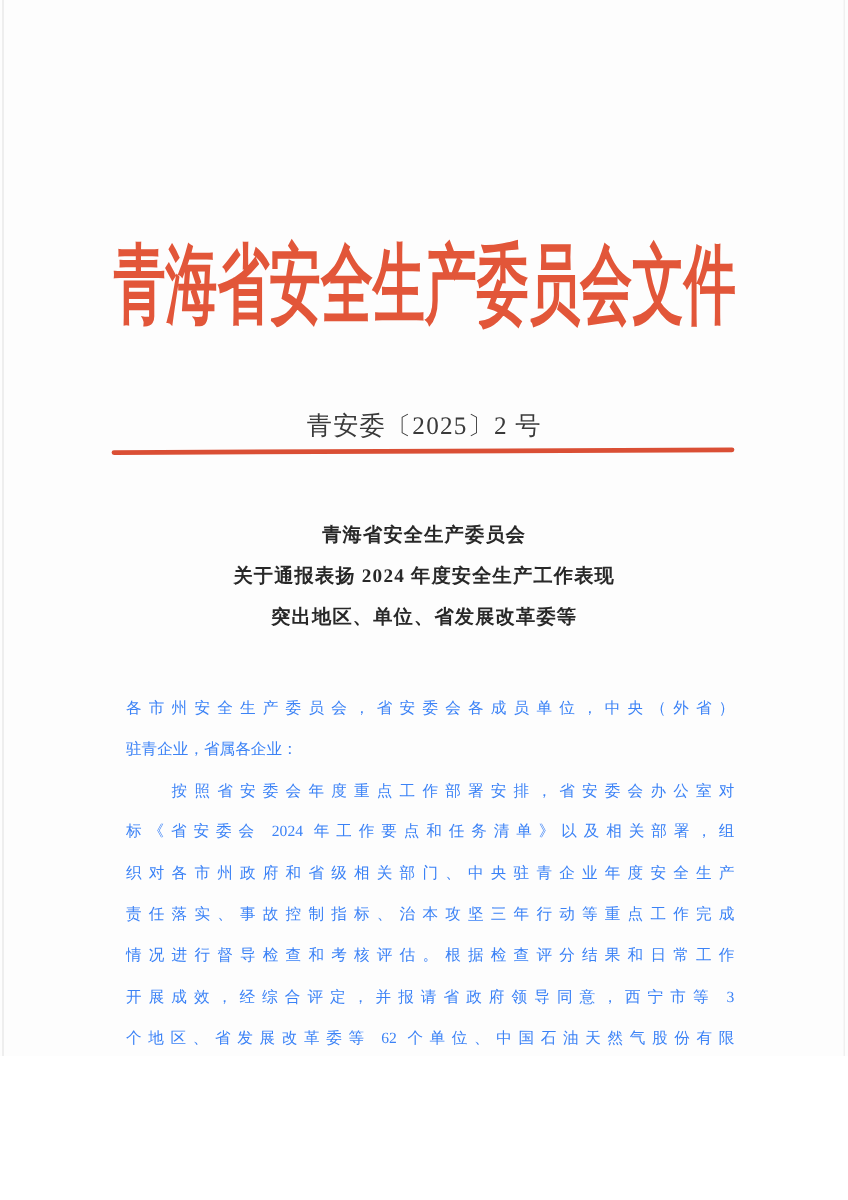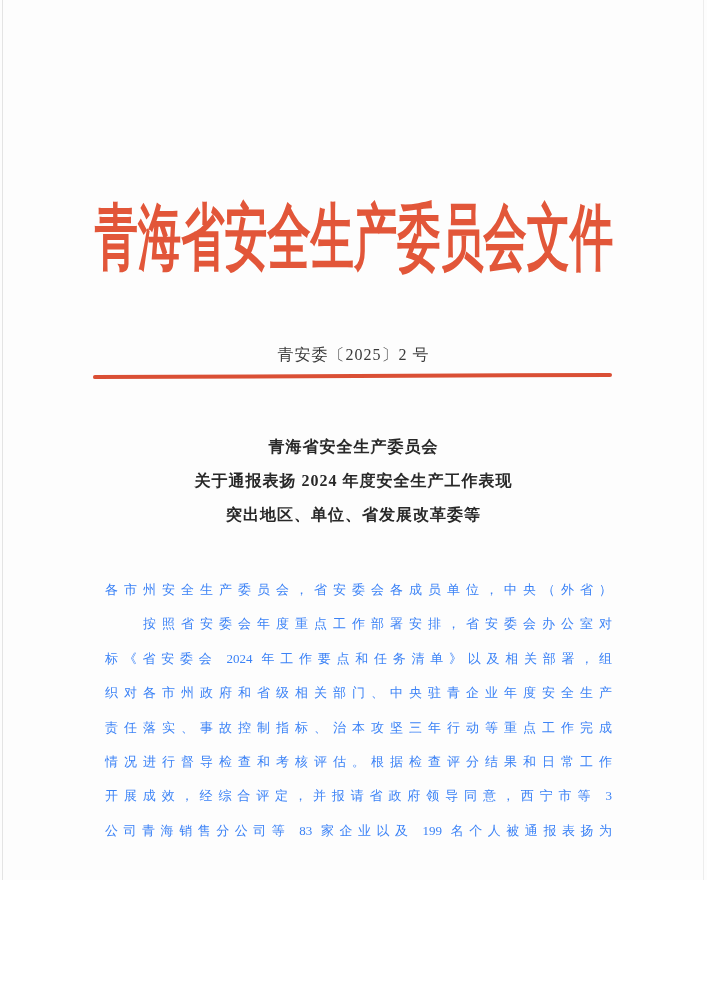--- a/index.html
+++ b/index.html
@@ -39,21 +39,21 @@
     color: #e25639;
     transform: translateX(-50%) scaleX(0.6);
     transform-origin: center top;
   }
   .doc-number {
     position: absolute;
     top: 343px;
     left: 0;
     width: 100%;
     text-align: center;
-    font-size: 16px;
+    font-size: 21px;
     line-height: 24px;
     color: #3a3a3a;
     letter-spacing: 1px;
   }
   .red-rule {
     position: absolute;
     top: 374px;
     left: 93px;
     width: 519px;
     height: 4px;
@@ -122,24 +122,26 @@
   <div class="red-rule"></div>
 
   <div class="doc-title">
     <div class="title-line">青海省安全生产委员会</div>
     <div class="title-line">关于通报表扬 2024 年度安全生产工作表现</div>
     <div class="title-line">突出地区、单位、省发展改革委等</div>
   </div>
 
   <div class="doc-body">
     <div class="bline fill">各市州安全生产委员会，省安委会各成员单位，中央（外省）</div>
+    <div class="bline">驻青企业，省属各企业：</div>
     <div class="bline indent fill">按照省安委会年度重点工作部署安排，省安委会办公室对</div>
     <div class="bline fill">标《省安委会 2024 年工作要点和任务清单》以及相关部署，组</div>
     <div class="bline fill">织对各市州政府和省级相关部门、中央驻青企业年度安全生产</div>
     <div class="bline fill">责任落实、事故控制指标、治本攻坚三年行动等重点工作完成</div>
     <div class="bline fill">情况进行督导检查和考核评估。根据检查评分结果和日常工作</div>
     <div class="bline fill">开展成效，经综合评定，并报请省政府领导同意，西宁市等 3</div>
+    <div class="bline fill">个地区、省发展改革委等 62 个单位、中国石油天然气股份有限</div>
     <div class="bline fill">公司青海销售分公司等 83 家企业以及 199 名个人被通报表扬为</div>
   </div>
 
   <div class="page-number">— 1 —</div>
 
 </div>
 
 </body></html>

